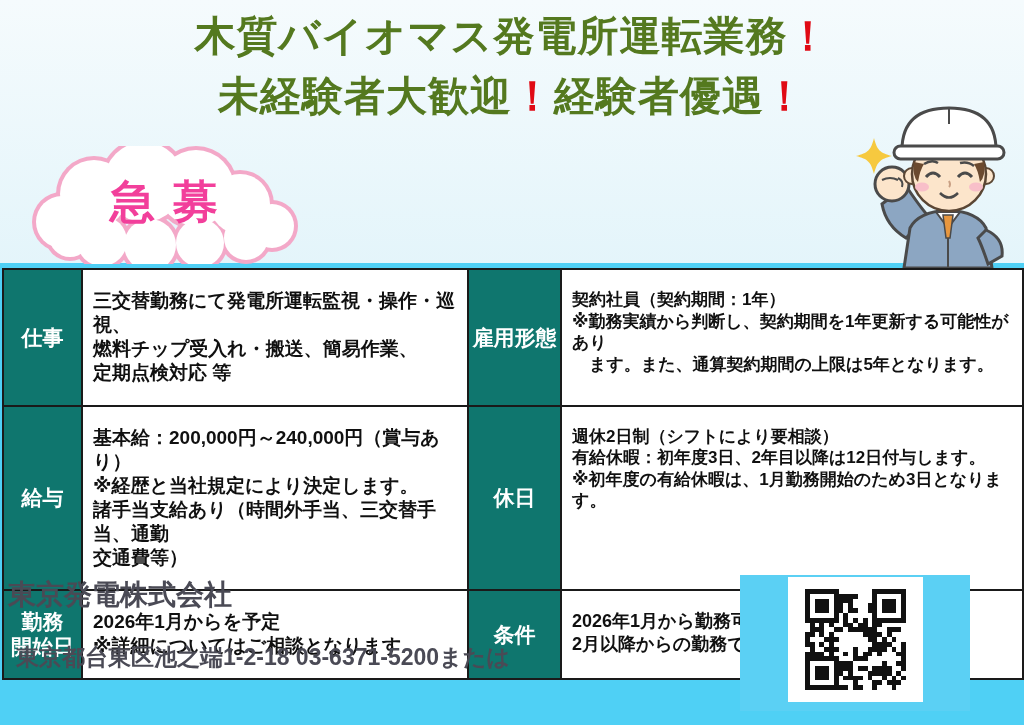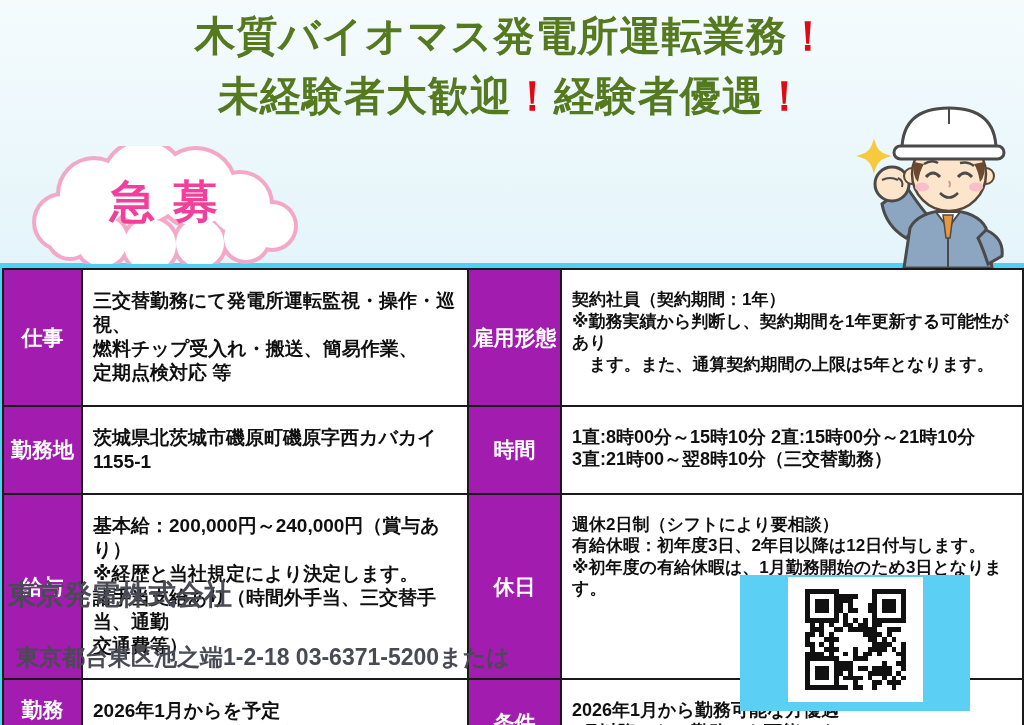--- a/index.html
+++ b/index.html
@@ -32,21 +32,21 @@
   .worker{position:absolute;left:848px;top:88px;width:172px;height:180px;}
   
   table.job-table{
     position:absolute;left:2px;top:268px;width:1020px;height:298px;
     border-collapse:collapse;table-layout:fixed;background:#fff;
   }
   table.job-table td{
     border:2px solid #1a1a1a;overflow:hidden;
   }
   td.hd{
-    background:#a21caf;color:#fff;text-align:center;vertical-align:middle;
+    background:#0f766e;color:#fff;text-align:center;vertical-align:middle;
     font-size:21px;line-height:1.2;white-space:pre-line;
   }
   td.val{
     background:#fff;color:#101010;vertical-align:top;
     padding:19px 10px;font-size:19px;line-height:1.27;white-space:pre-line;
   }
   td.val.sm{font-size:17px;}
   td.val.md{font-size:18px;}
   
   .footer-text{position:absolute;color:#4A4A55;}
@@ -138,27 +138,20 @@
     <tbody>
         <tr style="height:73px">
       <td class="hd">仕事</td>
       <td class="val">三交替勤務にて発電所運転監視・操作・巡視、
 燃料チップ受入れ・搬送、簡易作業、
 定期点検対応 等</td>
       <td class="hd">雇用形態</td>
       <td class="val sm">契約社員（契約期間：1年）
 ※勤務実績から判断し、契約期間を1年更新する可能性があり
 　ます。また、通算契約期間の上限は5年となります。</td>
-    </tr>
-    <tr style="height:61px">
-      <td class="hd">勤務地</td>
-      <td class="val">茨城県北茨城市磯原町磯原字西カバカイ1155-1</td>
-      <td class="hd">時間</td>
-      <td class="val md">1直:8時00分～15時10分 2直:15時00分～21時10分
- 3直:21時00～翌8時10分（三交替勤務）</td>
     </tr>
     <tr style="height:90px">
       <td class="hd">給与</td>
       <td class="val">基本給：200,000円～240,000円（賞与あり）
 ※経歴と当社規定により決定します。
 諸手当支給あり（時間外手当、三交替手当、通勤
 交通費等）</td>
       <td class="hd">休日</td>
       <td class="val sm">週休2日制（シフトにより要相談）
 有給休暇：初年度3日、2年目以降は12日付与します。

